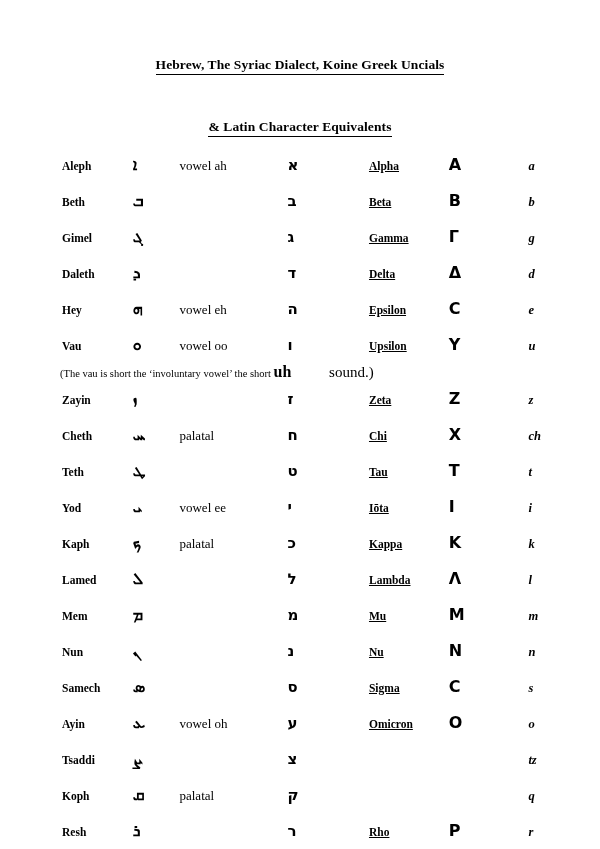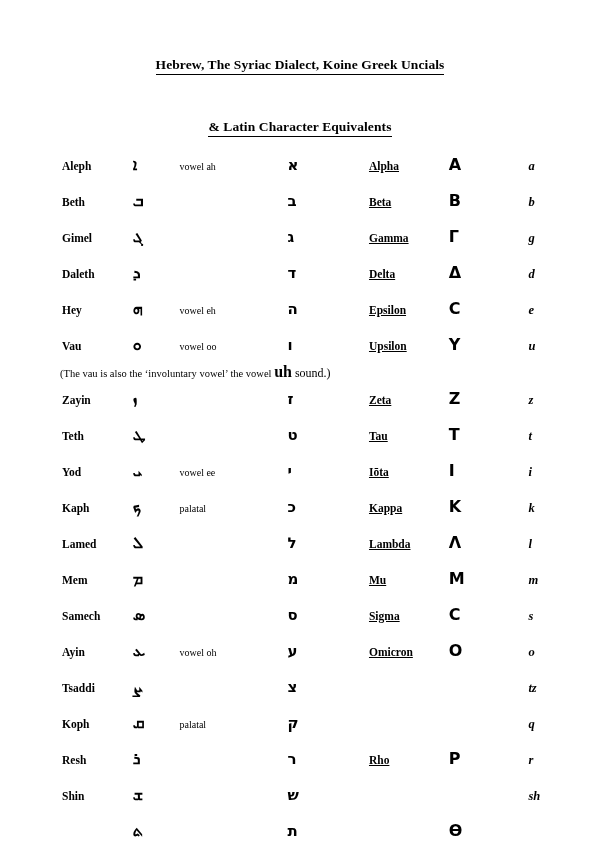--- a/index.html
+++ b/index.html
@@ -60,21 +60,21 @@
     white-space: nowrap;
   }
   .syr {
     font-family: "DejaVu Sans", "Liberation Sans", sans-serif;
     font-size: 16px;
     font-weight: bold;
     line-height: 1;
     white-space: nowrap;
   }
   .note {
-    font-size: 10px;
+    font-size: 13px;
     white-space: nowrap;
   }
   .heb {
     font-family: "DejaVu Sans", "Liberation Sans", sans-serif;
     font-size: 15px;
     font-weight: bold;
     line-height: 1;
   }
   .unc {
     font-family: "DejaVu Sans", "Liberation Sans", sans-serif;
@@ -89,21 +89,21 @@
   }
 
   
   tr.noterow td { height: 17px; }
   .vaunote {
     font-size: 10.5px;
     white-space: nowrap;
     padding-left: 60px;
   }
   .vaunote b { font-weight: bold; font-size: 16px; }
-  .vaunote .sm { font-size: 12px; }
+  .vaunote .sm { font-size: 15px; padding-left: 34px; }
 </style>
 </head>
 <body>
 
 <div class="title-block">
   <div class="title-line">Hebrew, The Syriac Dialect, Koine Greek Uncials</div>
   <br>
   <div class="title-line">&amp; Latin Character Equivalents</div>
 </div>
 
@@ -157,30 +157,39 @@
       <tr>
         <td class="c-hname"><span class="hname">Vau</span></td>
         <td class="c-syr"><span class="syr">ܘ</span></td>
         <td class="c-note"><span class="note">vowel  oo</span></td>
         <td class="c-heb"><span class="heb">ו</span></td>
         <td class="c-gname"><span class="gname">Upsilon</span></td>
         <td class="c-unc"><span class="unc">Υ</span></td>
         <td class="c-lat"><span class="lat">u</span></td>
       </tr>
       <tr class="noterow">
-        <td colspan="7"><span class="vaunote"><span>(The vau is also the ‘involuntary vowel’ the vowel </span><b>uh</b><span class="sm"> sound.)</span></span></td>
+        <td colspan="7"><span class="vaunote"><span>(The vau is short the ‘involuntary vowel’ the short </span><b>uh</b><span class="sm"> sound.)</span></span></td>
       </tr>
       <tr>
         <td class="c-hname"><span class="hname">Zayin</span></td>
         <td class="c-syr"><span class="syr">ܙ</span></td>
         <td class="c-note"><span class="note"></span></td>
         <td class="c-heb"><span class="heb">ז</span></td>
         <td class="c-gname"><span class="gname">Zeta</span></td>
         <td class="c-unc"><span class="unc">Ζ</span></td>
         <td class="c-lat"><span class="lat">z</span></td>
+      </tr>
+      <tr>
+        <td class="c-hname"><span class="hname">Cheth</span></td>
+        <td class="c-syr"><span class="syr">ܚ</span></td>
+        <td class="c-note"><span class="note">palatal</span></td>
+        <td class="c-heb"><span class="heb">ח</span></td>
+        <td class="c-gname"><span class="gname">Chi</span></td>
+        <td class="c-unc"><span class="unc">Χ</span></td>
+        <td class="c-lat"><span class="lat">ch</span></td>
       </tr>
       <tr>
         <td class="c-hname"><span class="hname">Teth</span></td>
         <td class="c-syr"><span class="syr">ܛ</span></td>
         <td class="c-note"><span class="note"></span></td>
         <td class="c-heb"><span class="heb">ט</span></td>
         <td class="c-gname"><span class="gname">Tau</span></td>
         <td class="c-unc"><span class="unc">Τ</span></td>
         <td class="c-lat"><span class="lat">t</span></td>
       </tr>
@@ -214,20 +223,29 @@
       <tr>
         <td class="c-hname"><span class="hname">Mem</span></td>
         <td class="c-syr"><span class="syr">ܡ</span></td>
         <td class="c-note"><span class="note"></span></td>
         <td class="c-heb"><span class="heb">מ</span></td>
         <td class="c-gname"><span class="gname">Mu</span></td>
         <td class="c-unc"><span class="unc">Μ</span></td>
         <td class="c-lat"><span class="lat">m</span></td>
       </tr>
       <tr>
+        <td class="c-hname"><span class="hname">Nun</span></td>
+        <td class="c-syr"><span class="syr">ܢ</span></td>
+        <td class="c-note"><span class="note"></span></td>
+        <td class="c-heb"><span class="heb">נ</span></td>
+        <td class="c-gname"><span class="gname">Nu</span></td>
+        <td class="c-unc"><span class="unc">Ν</span></td>
+        <td class="c-lat"><span class="lat">n</span></td>
+      </tr>
+      <tr>
         <td class="c-hname"><span class="hname">Samech</span></td>
         <td class="c-syr"><span class="syr">ܣ</span></td>
         <td class="c-note"><span class="note"></span></td>
         <td class="c-heb"><span class="heb">ס</span></td>
         <td class="c-gname"><span class="gname">Sigma</span></td>
         <td class="c-unc"><span class="unc">Ϲ</span></td>
         <td class="c-lat"><span class="lat">s</span></td>
       </tr>
       <tr>
         <td class="c-hname"><span class="hname">Ayin</span></td>

